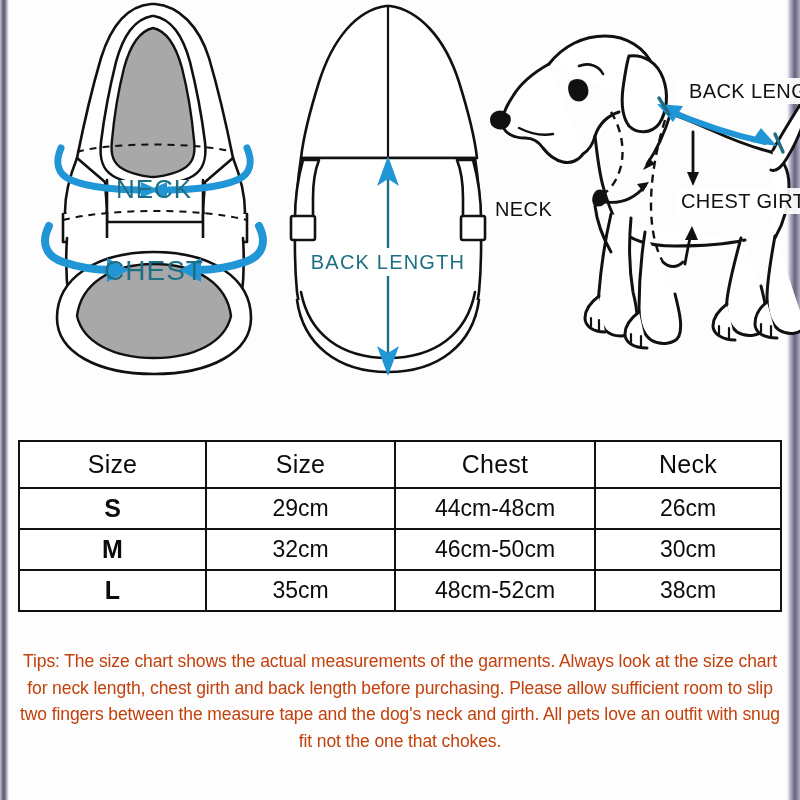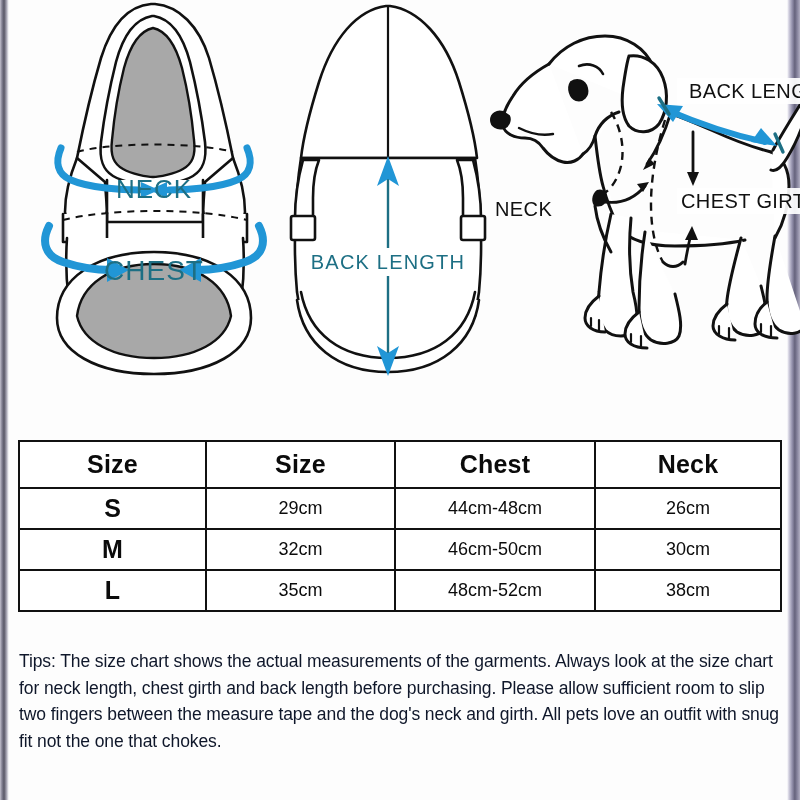--- a/index.html
+++ b/index.html
@@ -50,44 +50,44 @@
   .size-table td,.size-table th{
     border:2px solid #111;
     text-align:center;
     color:#0b0b0b;
     background:#fff;
     padding:0;
   }
   .size-table th{
     height:45px;
     font-size:25px;
-    font-weight:bold;
+    font-weight:normal;
     letter-spacing:.2px;
   }
   .size-table td{
     height:39px;
-    font-size:18px;
+    font-size:23px;
     font-weight:normal;
   }
   .size-table td.sizecol{
     font-size:25px;
     font-weight:bold;
   }
   .col-size{width:187px;}
   .col-back{width:189px;}
   .col-chest{width:200px;}
   .col-neck{width:186px;}
 
   
   .tips{
     position:absolute;left:19px;top:648px;width:762px;
     font-size:17.5px;
     line-height:26.5px;
-    color:#0f172a;
-    text-align:left;
+    color:#c2410c;
+    text-align:center;
     letter-spacing:-0.1px;
   }
   .tips .lead{font-weight:normal;}
 </style>
 </head>
 <body>
 
 <div id="page">
 
   <div class="edge-strip edge-left"></div>

